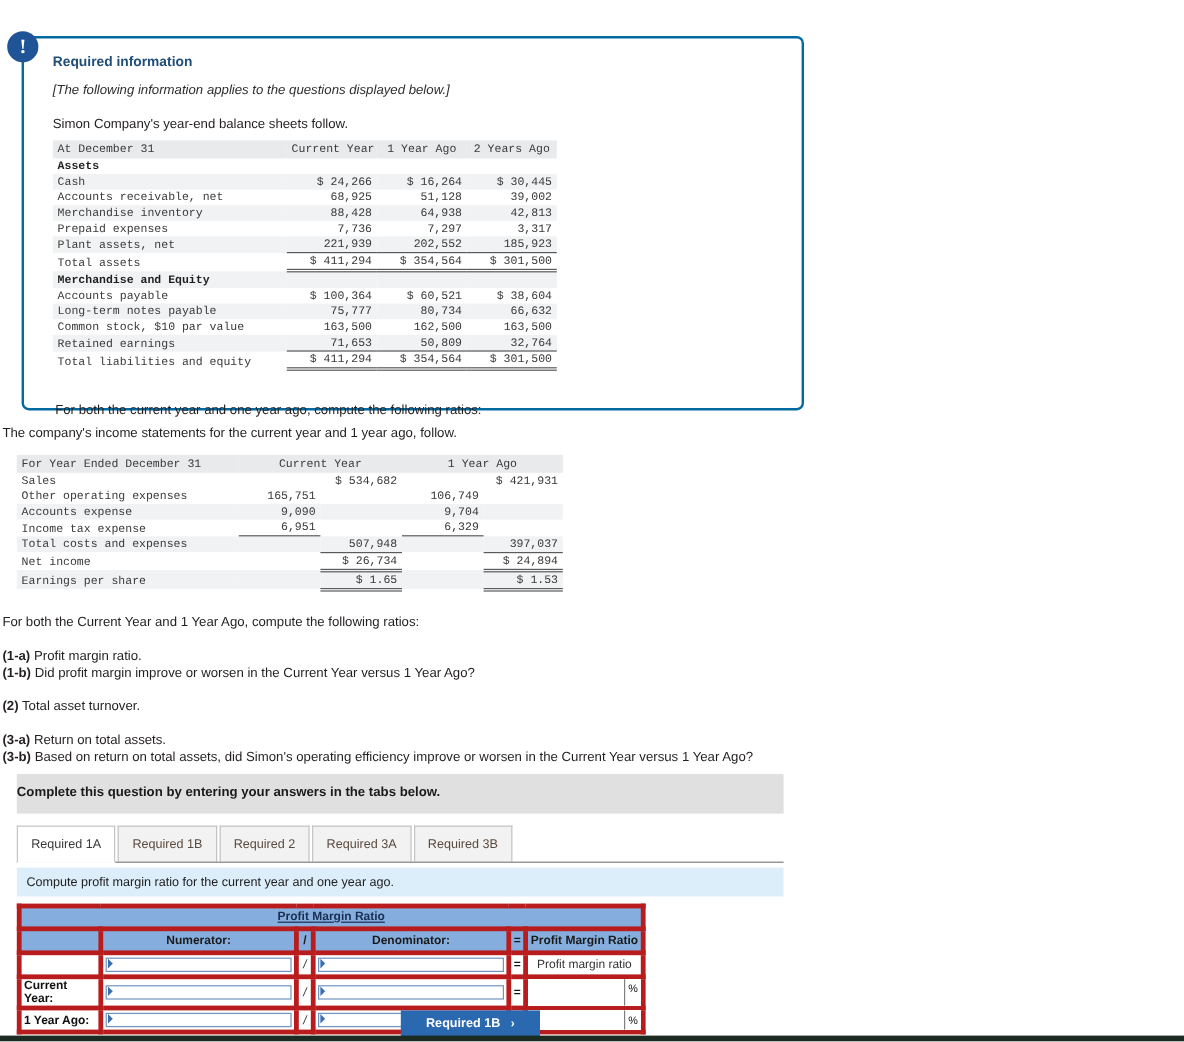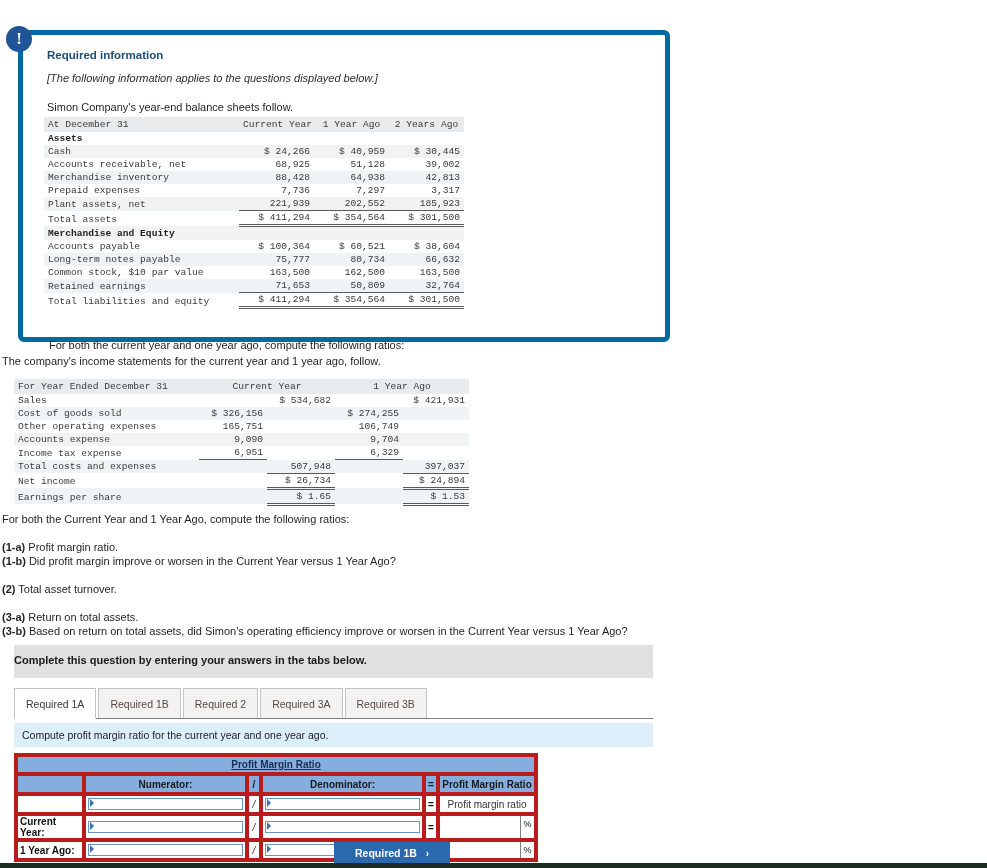--- a/index.html
+++ b/index.html
@@ -13,21 +13,21 @@
     font-size: 11px;
     color: #231f20;
     overflow: hidden;
   }
 
   
   #req-info-box {
     position: absolute;
     left: 18px; top: 30px;
     width: 652px; height: 312px;
-    border: 5px solid #0369a1;
+    border: 2px solid #0369a1;
     border-radius: 6px;
     background: #ffffff;
     box-sizing: border-box;
   }
   #req-info-icon {
     position: absolute;
     left: 6px; top: 26px;
     width: 26px; height: 26px;
     border-radius: 50%;
     background: #1f5596;
@@ -323,21 +323,21 @@
       </tr>
       <tr>
         <td class="lbl b">Assets</td>
         <td class="num"></td>
         <td class="num"></td>
         <td class="num"></td>
       </tr>
       <tr class="zebra">
         <td class="lbl">Cash</td>
         <td class="num">$ 24,266</td>
-        <td class="num">$ 40,959</td>
+        <td class="num">$ 16,264</td>
         <td class="num">$ 30,445</td>
       </tr>
       <tr>
         <td class="lbl">Accounts receivable, net</td>
         <td class="num">68,925</td>
         <td class="num">51,128</td>
         <td class="num">39,002</td>
       </tr>
       <tr class="zebra">
         <td class="lbl">Merchandise inventory</td>
@@ -419,27 +419,20 @@
         <td class="lbl">For Year Ended December 31</td>
         <td class="ctr" colspan="2">Current Year</td>
         <td class="ctr" colspan="2">1 Year Ago</td>
       </tr>
       <tr>
         <td class="lbl">Sales</td>
         <td class="num"></td>
         <td class="num">$ 534,682</td>
         <td class="num"></td>
         <td class="num">$ 421,931</td>
-      </tr>
-      <tr class="zebra">
-        <td class="lbl">Cost of goods sold</td>
-        <td class="num">$ 326,156</td>
-        <td class="num"></td>
-        <td class="num">$ 274,255</td>
-        <td class="num"></td>
       </tr>
       <tr>
         <td class="lbl">Other operating expenses</td>
         <td class="num">165,751</td>
         <td class="num"></td>
         <td class="num">106,749</td>
         <td class="num"></td>
       </tr>
       <tr class="zebra">
         <td class="lbl">Accounts expense</td>

